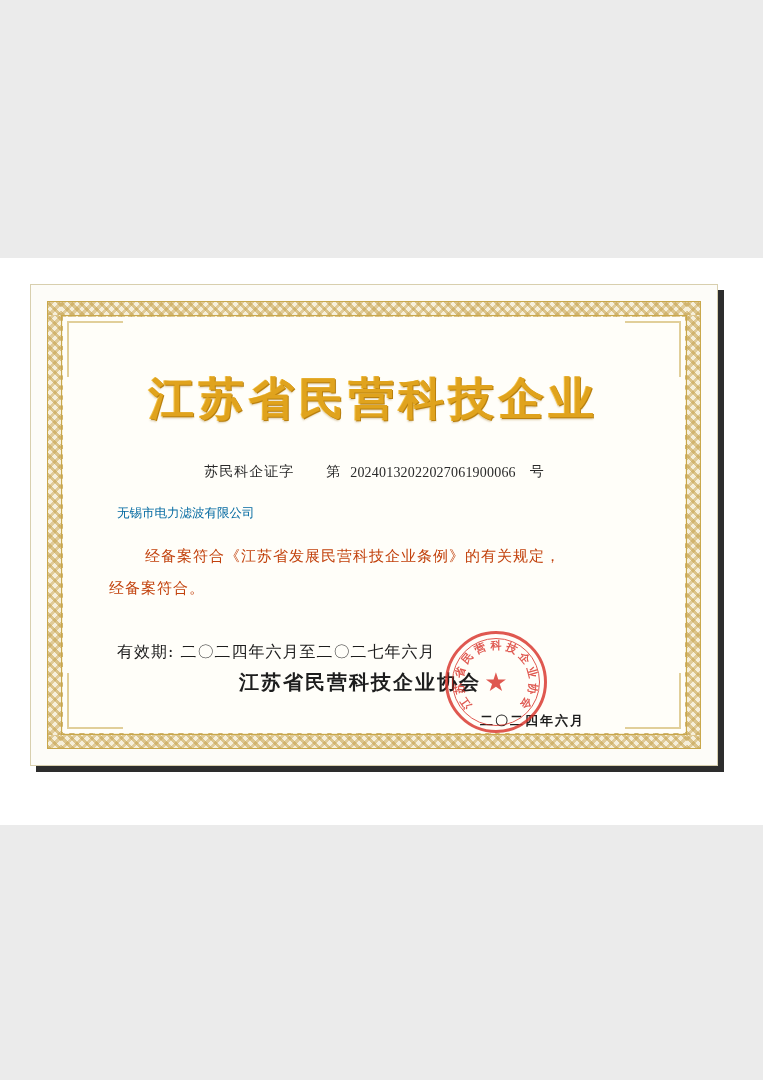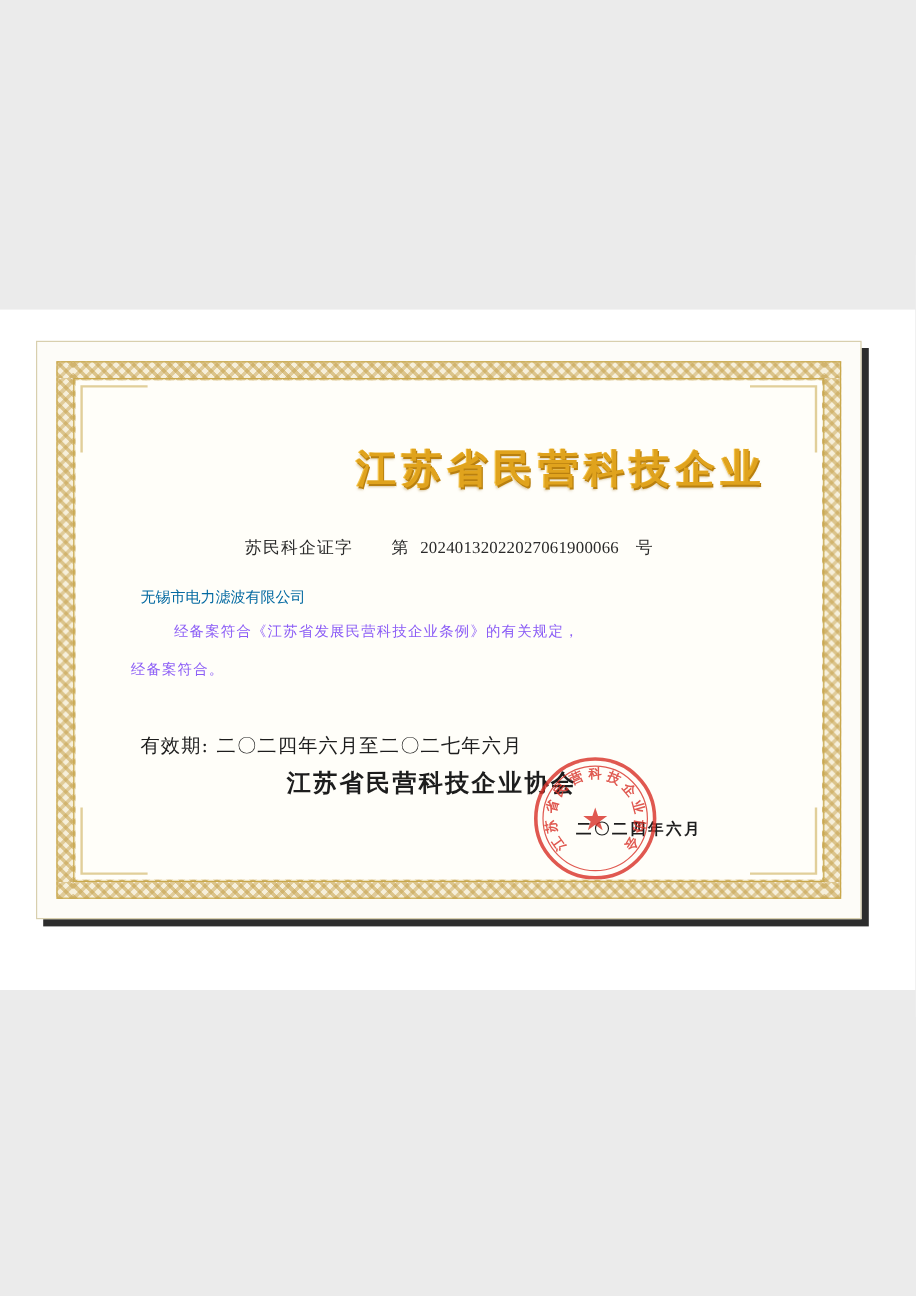--- a/index.html
+++ b/index.html
@@ -89,24 +89,24 @@
   }
   
   .content {
     position: absolute;
     left: 46px;
     top: 46px;
     right: 46px;
     bottom: 30px;
   }
   .cert-title {
-    text-align: right;
+    text-align: center;
     font-family: "DejaVu Serif", serif;
     font-weight: bold;
-    font-size: 33px;
+    font-size: 45px;
     letter-spacing: 5px;
     color: #e0a31d;
     text-shadow:
       1px 1px 0 #b9800f,
       -1px 0 0 #f3c34a,
       0 2px 2px rgba(150,100,10,.35);
     margin-top: 6px;
     white-space: nowrap;
   }
   .cert-number-row {
@@ -129,24 +129,24 @@
   .cert-number-row .hao { margin-left: 4px; }
 
   .company {
     margin-top: 24px;
     font-size: 12.5px;
     color: #0369a1;
     font-family: "DejaVu Sans", sans-serif;
     padding-left: 8px;
   }
   .body-para {
-    margin-top: 3px;
-    font-size: 12px;
+    margin-top: 18px;
+    font-size: 15px;
     line-height: 32px;
-    color: #8b5cf6;
+    color: #c2410c;
     font-family: "DejaVu Serif", serif;
     letter-spacing: 1px;
   }
   .body-para .indent { padding-left: 36px; display:block; }
   .valid-row {
     margin-top: 38px;
     font-size: 16px;
     color: #1d1d1d;
     font-family: "DejaVu Serif", serif;
     letter-spacing: 1px;

